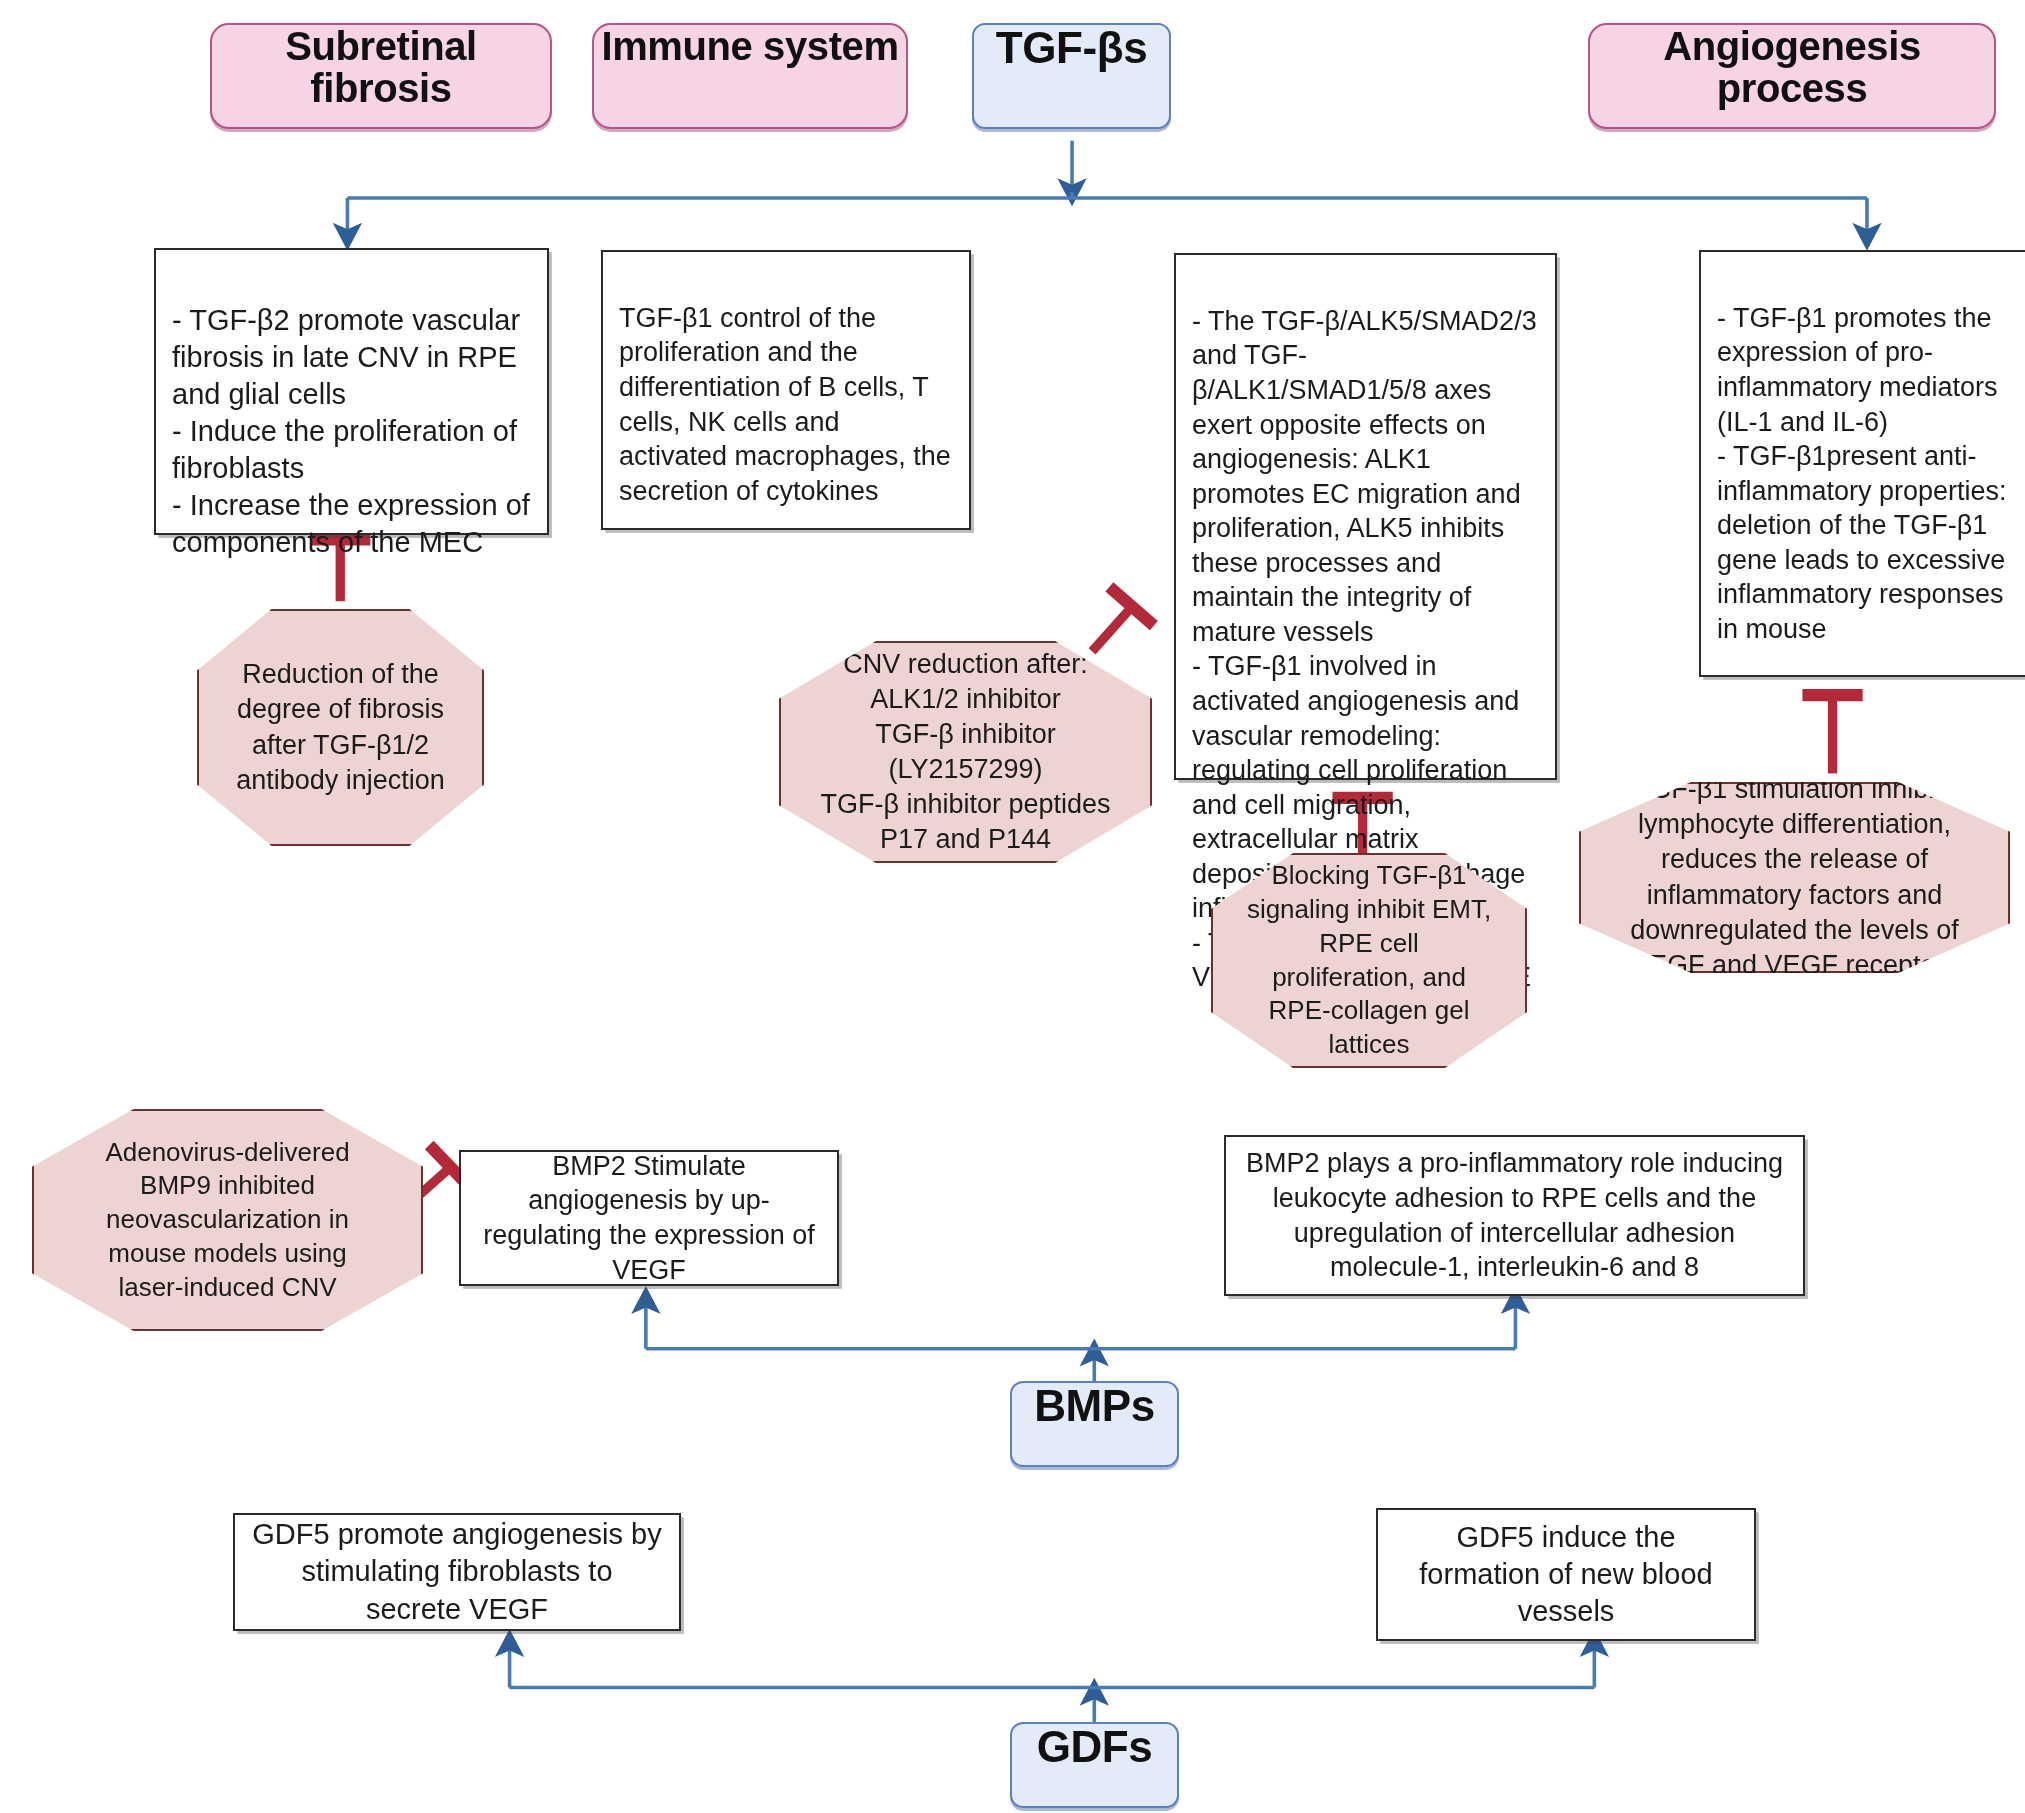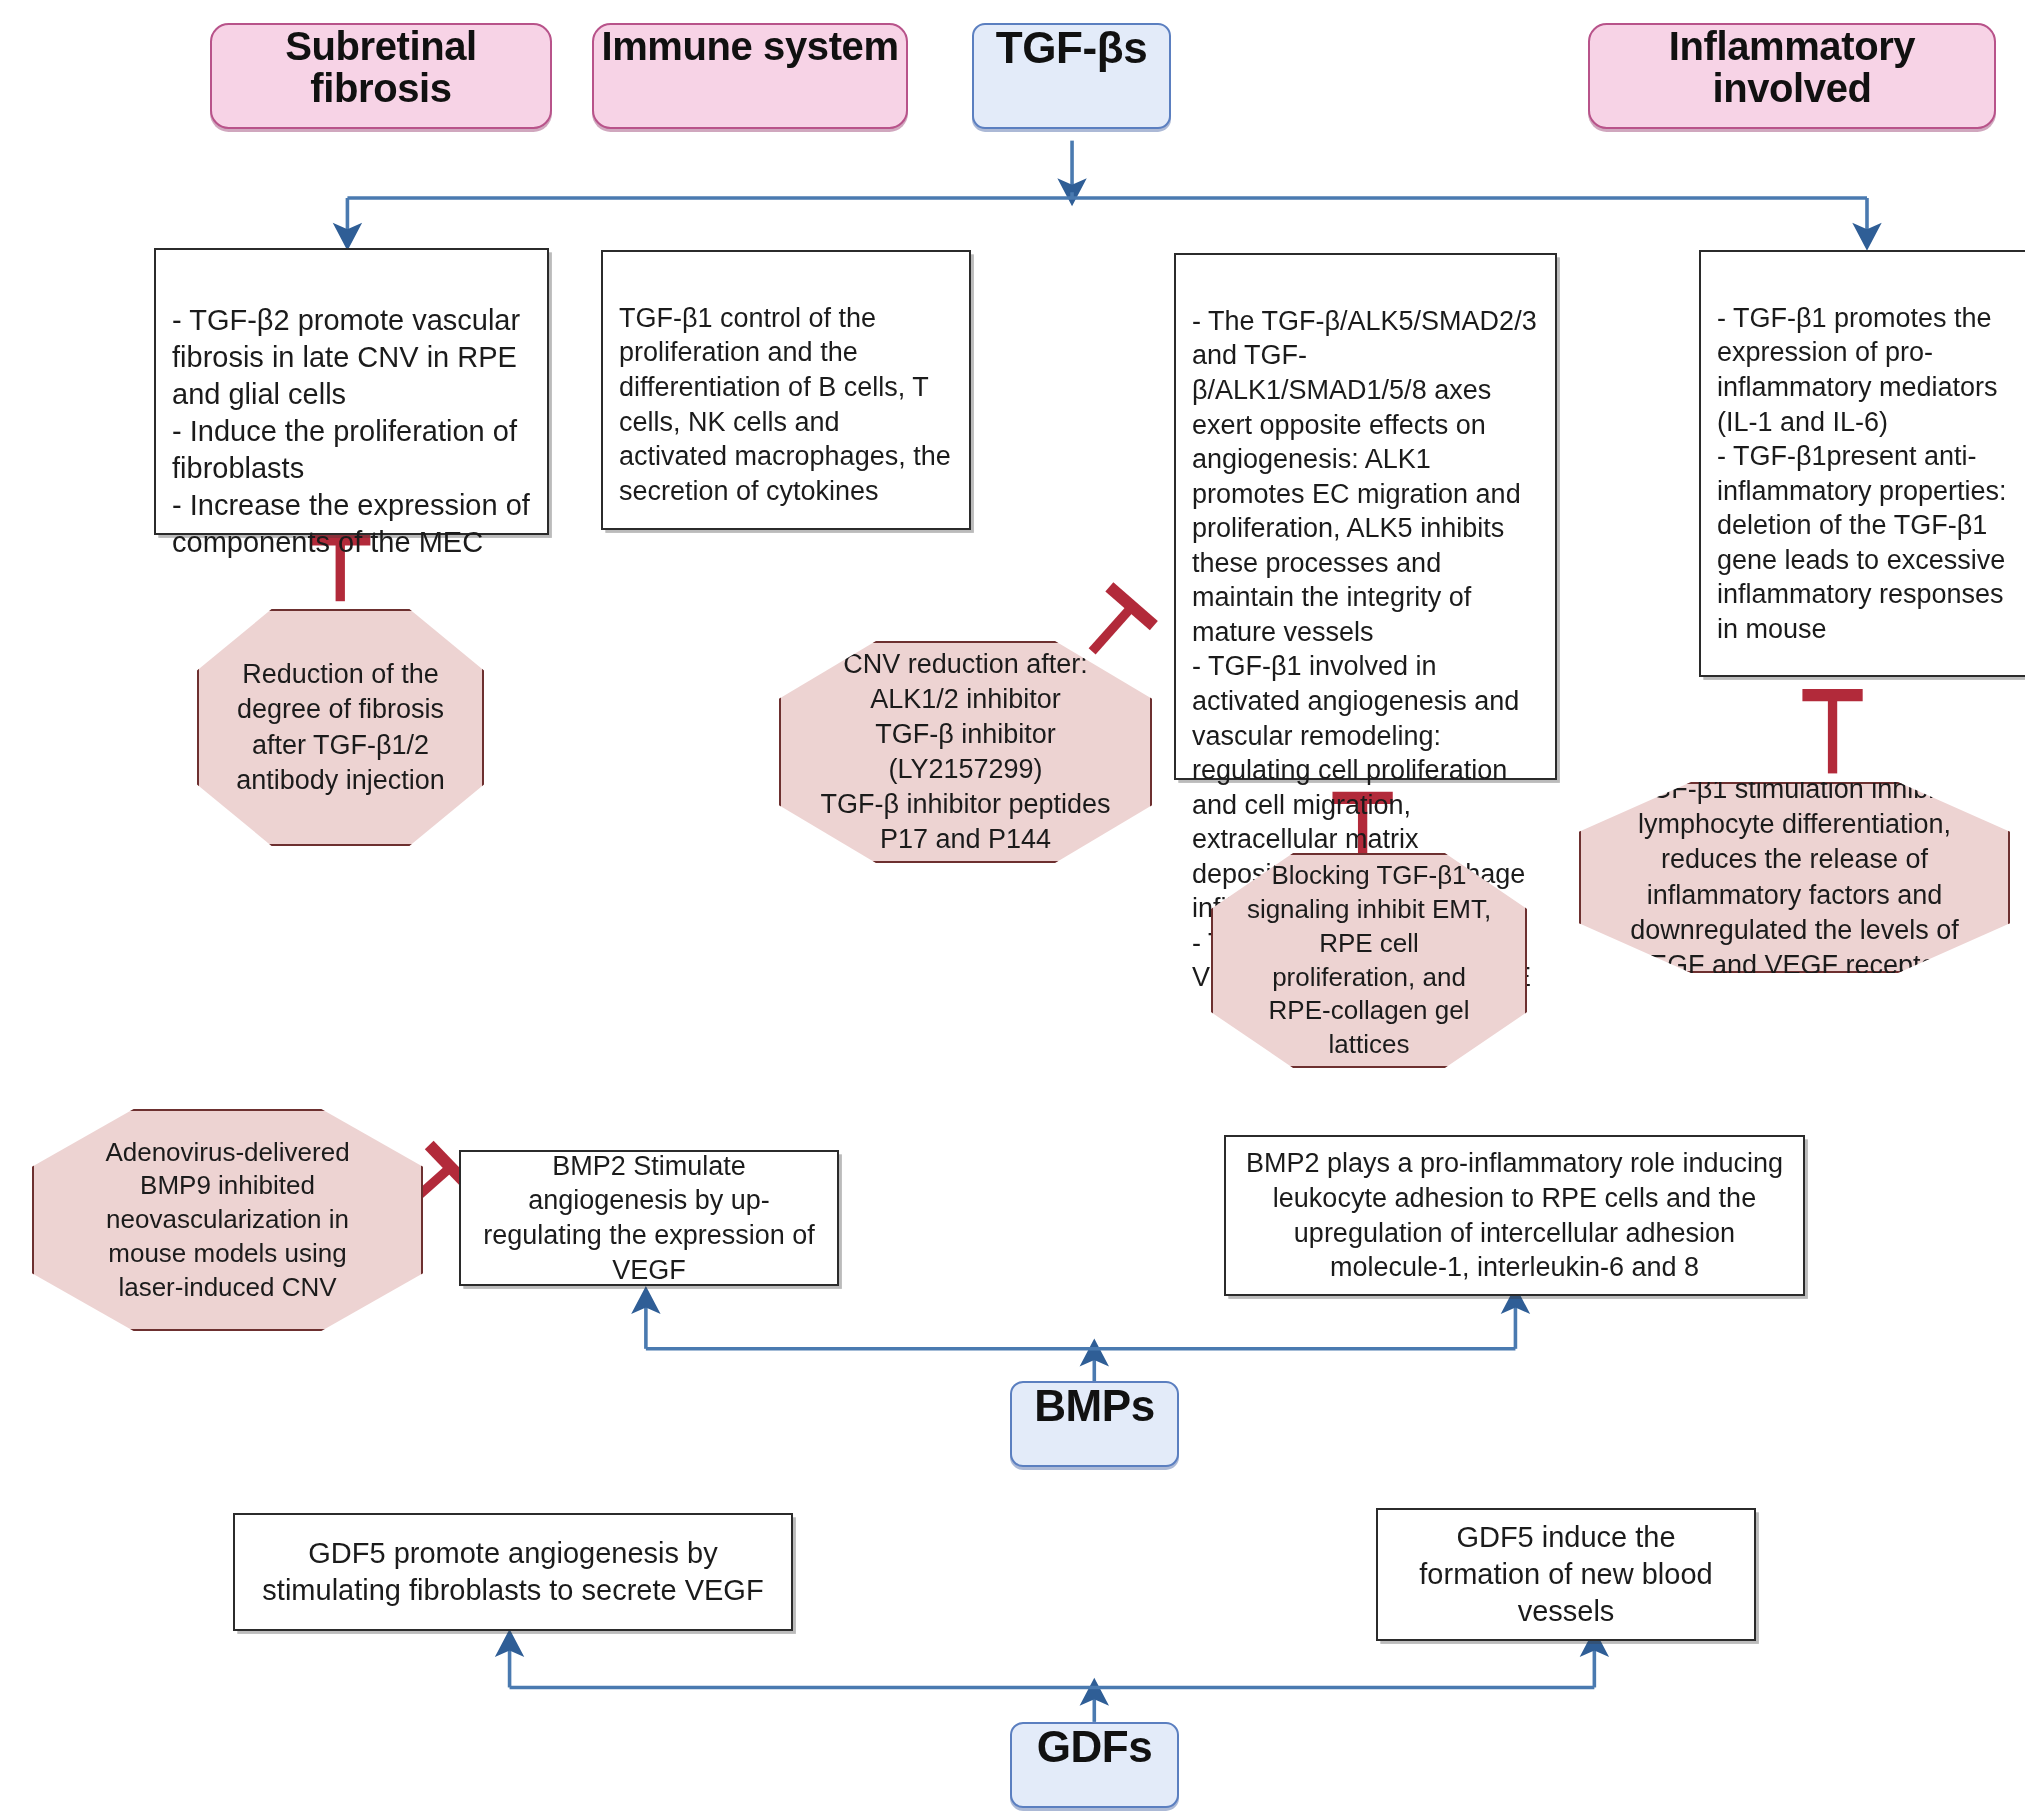--- a/index.html
+++ b/index.html
@@ -159,21 +159,21 @@
   <div class="chip fs-56" style="left:592px; top:23px; width:316px; height:106px;">
     <span>Immune system</span>
   </div>
 
   <div class="chip accent fs-62" style="left:972px; top:23px; width:199px; height:106px;">
     <span>TGF-βs</span>
   </div>
 
 
   <div class="chip fs-56" style="left:1588px; top:23px; width:408px; height:106px;">
-    <span>Inflammatory involved</span>
+    <span>Angiogenesis process</span>
   </div>
 
   <div class="box t-label fs-40" style="left:154px; top:248px; width:395px; height:287px;">
     <span>- TGF-β2 promote vascular fibrosis in late CNV in RPE and glial cells
 - Induce the proliferation of fibroblasts
 - Increase the expression of components of the MEC</span>
   </div>
 
   <div class="box t-label fs-38" style="left:601px; top:250px; width:370px; height:280px;">
     <span>TGF-β1 control of the proliferation and the differentiation of B cells, T cells, NK cells and activated macrophages, the secretion of cytokines</span>
@@ -218,21 +218,21 @@
   </div>
 
   <div class="box center fs-38" style="left:1224px; top:1135px; width:581px; height:161px;">
     <span>BMP2 plays a pro-inflammatory role inducing leukocyte adhesion to RPE cells and the upregulation of intercellular adhesion molecule-1, interleukin-6 and 8</span>
   </div>
 
   <div class="chip accent fs-62" style="left:1010px; top:1381px; width:169px; height:86px;">
     <span>BMPs</span>
   </div>
 
-  <div class="box center fs-40" style="left:233px; top:1513px; width:560px; height:118px;">
+  <div class="box center fs-40" style="left:233px; top:1513px; width:448px; height:118px;">
     <span>GDF5 promote angiogenesis by stimulating fibroblasts to secrete VEGF</span>
   </div>
 
   <div class="box center fs-40" style="left:1376px; top:1508px; width:380px; height:133px;">
     <span>GDF5 induce the formation of new blood vessels</span>
   </div>
 
   <div class="chip accent fs-62" style="left:1010px; top:1722px; width:169px; height:86px;">
     <span>GDFs</span>
   </div>

